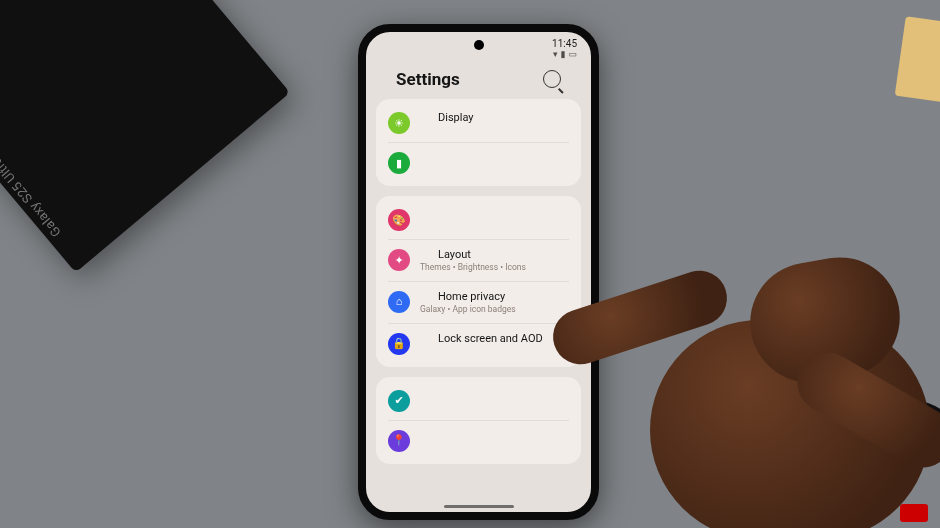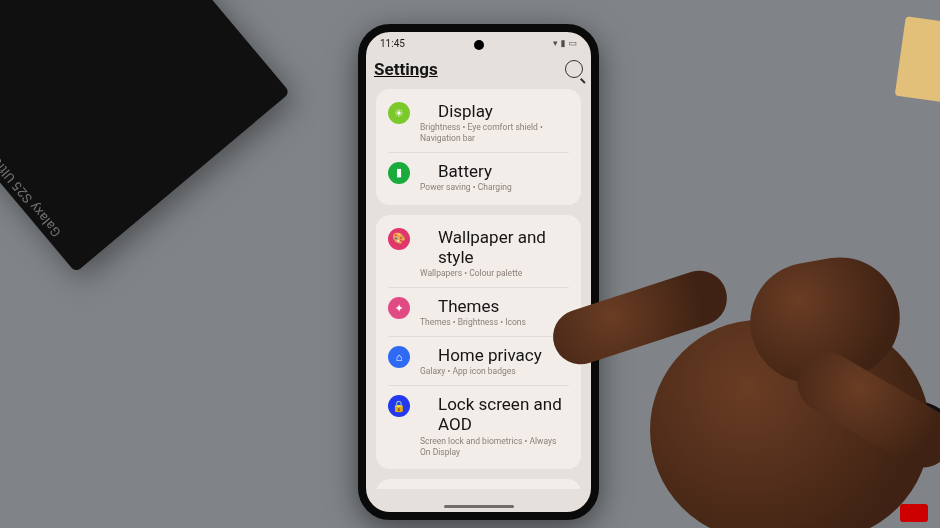--- a/index.html
+++ b/index.html
@@ -21,42 +21,42 @@
          border:10px solid #111;border-radius:50%;}
   .yt{position:absolute;right:12px;bottom:6px;width:28px;height:18px;
       background:#cc0000;border-radius:3px;}
 
   
   .phone{position:absolute;left:358px;top:24px;width:225px;height:480px;
          background:#e6e0dc;border:8px solid #0a0a0a;border-radius:32px;
          box-shadow:0 8px 30px rgba(0,0,0,.5);overflow:hidden;}
   .camera{position:absolute;left:50%;top:8px;width:10px;height:10px;margin-left:-5px;
           background:#000;border-radius:50%;}
-  .statusbar{display:flex;align-items:flex-start;justify-content:space-between;
-             padding:6px 14px 2px;font-size:10px;color:#1b1b1b;}
+  .statusbar{display:flex;align-items:flex-end;justify-content:space-between;
+             padding:6px 14px 2px;font-size:10px;color:#1b1b1b;flex-direction:column;}
   .stat-icons{display:flex;gap:3px;align-items:center;opacity:.75;}
   .stat-icons span{font-size:9px;}
 
   .title-row{display:flex;align-items:center;justify-content:space-between;
-             padding:8px 8px 10px;text-decoration:underline;}
+             padding:8px 30px 10px;}
   .title{font-size:17px;font-weight:700;color:#151515;}
   .search{width:16px;height:16px;border:1.5px solid #333;border-radius:50%;
           position:relative;}
   .search::after{content:"";position:absolute;right:-4px;bottom:-4px;width:6px;height:1.5px;
                  background:#333;transform:rotate(45deg);}
 
   .scroller{height:400px;overflow:hidden;padding:0 10px;}
   .card{background:#f3ede9;border-radius:14px;margin-bottom:10px;padding:4px 0;}
   .item{display:flex;gap:10px;padding:8px 12px;align-items:flex-start;}
   .sep{height:1px;background:rgba(0,0,0,.07);margin:0 12px;}
   .ico{width:22px;height:22px;border-radius:50%;flex:0 0 22px;
        display:flex;align-items:center;justify-content:center;
        color:#fff;font-size:11px;margin-top:1px;}
   .txt{flex:1;min-width:0;}
-  .lbl{font-size:17px;color:#151515;line-height:1.2;padding-left:18px;}
+  .lbl{font-size:11px;color:#151515;line-height:1.2;padding-left:18px;}
   .sub{font-size:8.5px;color:#8a7f79;line-height:1.25;margin-top:1px;}
   .navhint{position:absolute;bottom:4px;left:50%;width:70px;height:3px;
            margin-left:-35px;background:#222;border-radius:2px;opacity:.6;}
 
   
   .hand{position:absolute;left:540px;top:260px;width:380px;height:280px;
         pointer-events:none;}
   .hand .finger,.hand .palm,.hand .knuckle{
         background:radial-gradient(circle at 35% 30%,#6a3d24,#3f2213 75%);
         position:absolute;border-radius:60px;}
@@ -103,62 +103,52 @@
       <div class="title">Settings</div>
       <div class="search" aria-label="Search settings"></div>
     </div>
 
     <div class="scroller" id="scroller">
         <div class="card">
           <div class="item">
             <div class="ico bg-green">☀</div>
             <div class="txt">
               <div class="lbl">Display</div>
-              <div class="sub">Brightness • Eye comfort shield • Navigation bar</div>
             </div>
           </div>
           <div class="sep"></div>
           <div class="item">
             <div class="ico bg-green2">▮</div>
-            <div class="txt">
-              <div class="lbl">Battery</div>
-              <div class="sub">Power saving • Charging</div>
-            </div>
           </div>
         </div>
         <div class="card">
           <div class="item">
             <div class="ico bg-pink">🎨</div>
-            <div class="txt">
-              <div class="lbl">Wallpaper and style</div>
-              <div class="sub">Wallpapers • Colour palette</div>
-            </div>
           </div>
           <div class="sep"></div>
           <div class="item">
             <div class="ico bg-pink2">✦</div>
             <div class="txt">
-              <div class="lbl">Themes</div>
+              <div class="lbl">Layout</div>
               <div class="sub">Themes • Brightness • Icons</div>
             </div>
           </div>
           <div class="sep"></div>
           <div class="item">
             <div class="ico bg-blue">⌂</div>
             <div class="txt">
               <div class="lbl">Home privacy</div>
               <div class="sub">Galaxy • App icon badges</div>
             </div>
           </div>
           <div class="sep"></div>
           <div class="item">
             <div class="ico bg-blue2">🔒</div>
             <div class="txt">
               <div class="lbl">Lock screen and AOD</div>
-              <div class="sub">Screen lock and biometrics • Always On Display</div>
             </div>
           </div>
         </div>
         <div class="card">
           <div class="item">
             <div class="ico bg-teal">✔</div>
           </div>
           <div class="sep"></div>
           <div class="item">
             <div class="ico bg-purple">📍</div>

